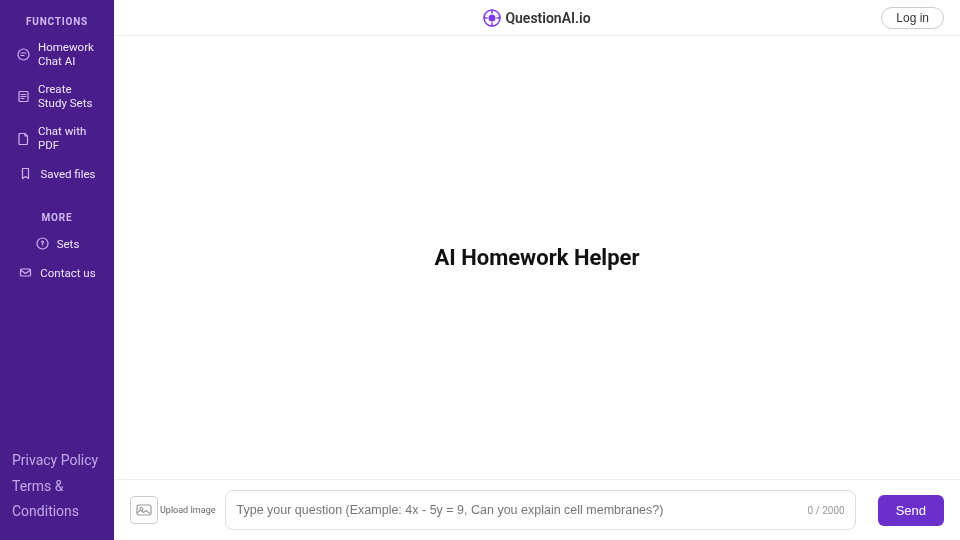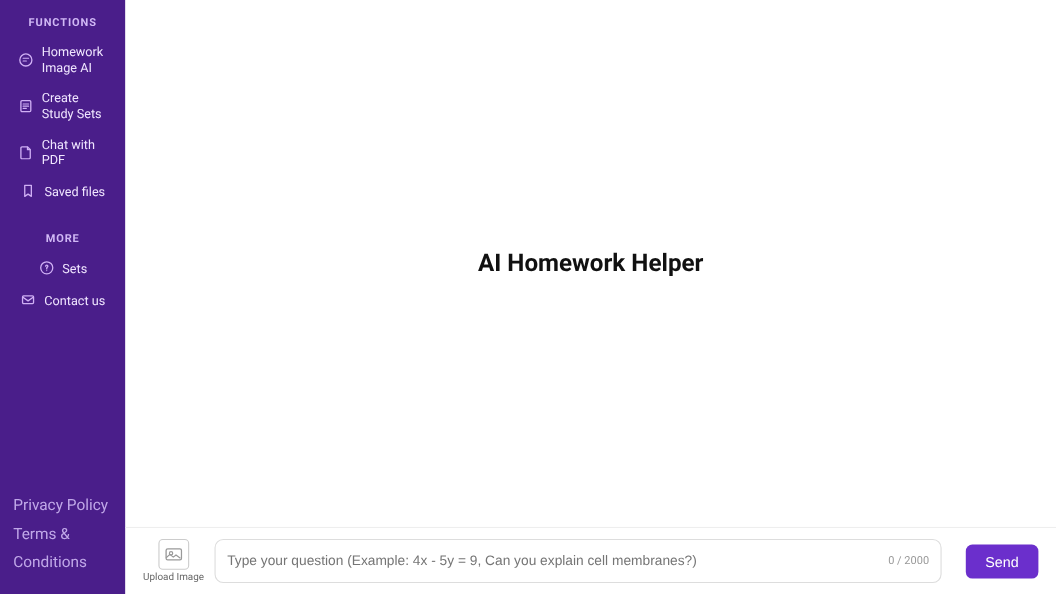--- a/index.html
+++ b/index.html
@@ -136,21 +136,21 @@
       border-top: 1px solid #eee;
       padding: 10px 16px;
       display: flex;
       align-items: center;
       gap: 10px;
       background: #fff;
     }
 
     .upload-btn {
       display: flex;
-      flex-direction: column;
+      flex-direction: row;
       align-items: center;
       gap: 2px;
       cursor: pointer;
       flex-shrink: 0;
       justify-content: center;
     }
 
     .upload-icon {
       width: 28px;
       height: 28px;
@@ -211,21 +211,21 @@
 <div class="sidebar">
   <div class="sidebar-section-label">FUNCTIONS</div>
 
   <div class="sidebar-item">
     <span class="sidebar-icon">
       <svg width="13" height="13" viewBox="0 0 13 13" fill="none" xmlns="http://www.w3.org/2000/svg">
         <circle cx="6.5" cy="6.5" r="5.5" stroke="#d0b0f5" stroke-width="1.2"></circle>
         <path d="M4 5h5M4 7.5h3" stroke="#d0b0f5" stroke-width="1" stroke-linecap="round"></path>
       </svg>
     </span>
-    <span>Homework Image AI</span>
+    <span>Homework Chat AI</span>
   </div>
 
   <div class="sidebar-item">
     <span class="sidebar-icon">
       <svg width="13" height="13" viewBox="0 0 13 13" fill="none" xmlns="http://www.w3.org/2000/svg">
         <rect x="2" y="1.5" width="9" height="10" rx="1" stroke="#d0b0f5" stroke-width="1.2"></rect>
         <path d="M4 4.5h5M4 6.5h5M4 8.5h3" stroke="#d0b0f5" stroke-width="1" stroke-linecap="round"></path>
       </svg>
     </span>
     <span>Create Study Sets</span>
@@ -274,20 +274,31 @@
   </div>
 
   <div class="sidebar-footer">
     <a>Privacy Policy</a>
     <a>Terms &amp; Conditions</a>
   </div>
 </div>
 
 <div class="main">
 
+  <div class="header">
+    <div class="logo">
+      <svg class="logo-icon" viewBox="0 0 18 18" fill="none" xmlns="http://www.w3.org/2000/svg">
+        <circle cx="9" cy="9" r="8" stroke="#7c3aed" stroke-width="1.5"></circle>
+        <circle cx="9" cy="9" r="3.5" fill="#7c3aed"></circle>
+        <path d="M9 1v3M9 14v3M1 9h3M14 9h3" stroke="#7c3aed" stroke-width="1.5" stroke-linecap="round"></path>
+      </svg>
+      <span>QuestionAI.io</span>
+    </div>
+    <button class="login-btn">Log in</button>
+  </div>
 
   <div class="content">
     <h1 class="page-title">AI Homework Helper</h1>
   </div>
 
   <div class="input-bar">
     <div class="upload-btn">
       <div class="upload-icon">
         <svg width="16" height="16" viewBox="0 0 16 16" fill="none">
           <rect x="1" y="3" width="14" height="10" rx="1.5" stroke="#999" stroke-width="1.2"></rect>

